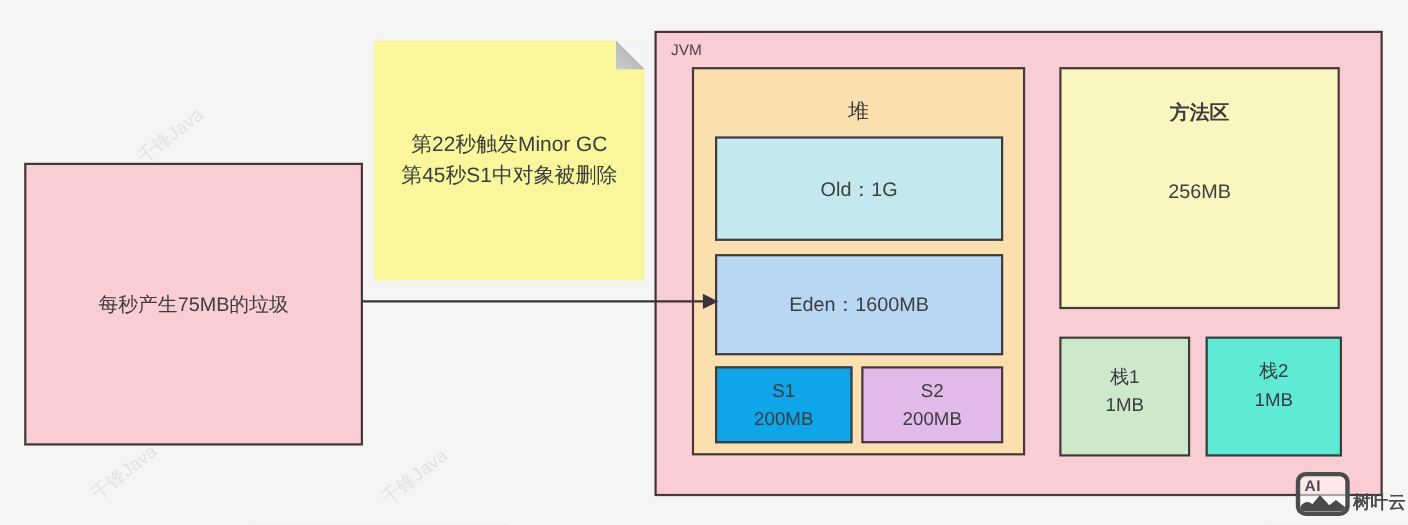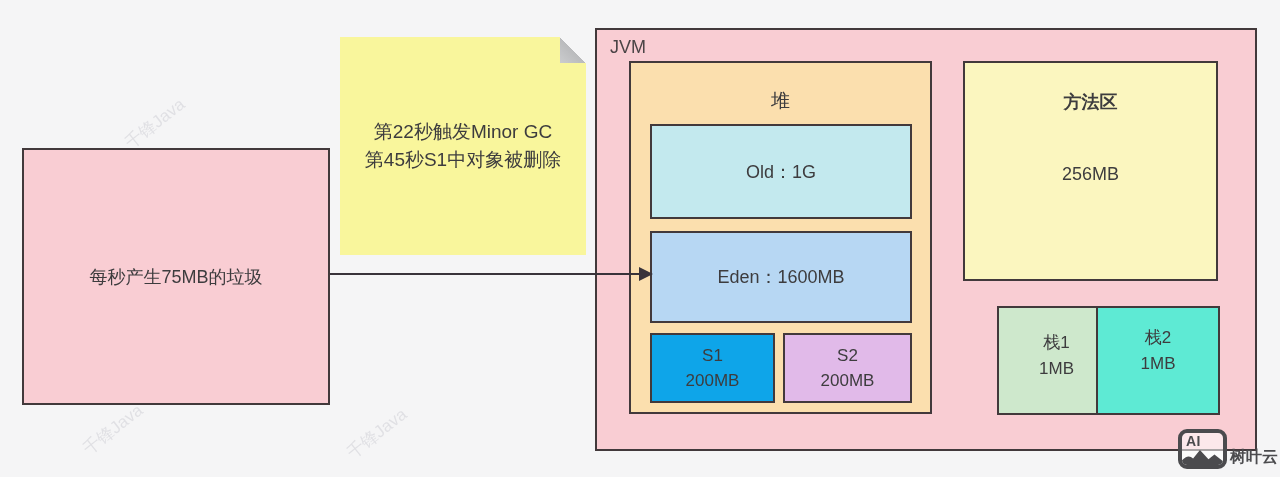--- a/index.html
+++ b/index.html
@@ -25,38 +25,38 @@
   }
   #note .fold {
     position:absolute; top:0; right:0; width:26px; height:26px;
     background:linear-gradient(225deg,#f5f5f6 0%,#f5f5f6 50%,#b9babc 50%,#cbccce 100%);
   }
   
   #flow-arrow { position:absolute; left:330px; top:262px; z-index:5; }
   
   #jvm-box { position:absolute; left:595px; top:28px; width:662px; height:423px;
     background:#f9cdd3; border:2px solid #42393b; }
-  #jvm-label { position:absolute; left:13px; top:7px; font-size:18px; color:#4b4446; }
+  #jvm-label { position:absolute; left:13px; top:7px; font-size:14px; color:#4b4446; }
   
   #heap-box { left:629px; top:61px; width:303px; height:353px; background:#fbdfae; }
   #heap-label { position:absolute; left:629px; top:88px; width:303px; text-align:center;
     font-size:19px; color:#3d3c3e; }
   #old-box  { left:650px; top:124px; width:262px; height:95px; background:#c3e9ee; }
   #eden-box { left:650px; top:231px; width:262px; height:92px; background:#b7d7f3; }
   #s1-box   { left:650px; top:333px; width:125px; height:70px; background:#0ea5e9;
     font-size:17px; line-height:25px; }
   #s2-box   { left:783px; top:333px; width:129px; height:70px; background:#e1bae9;
     font-size:17px; line-height:25px; }
   
   #method-area-box { left:963px; top:61px; width:255px; height:220px; background:#fbf6bf;
     display:block; }
   #method-area-label { position:absolute; left:0; top:27px; width:100%; text-align:center;font-weight:bold; }
   #method-area-value { position:absolute; left:0; top:101px; width:100%; text-align:center; }
   #stack1-box { left:963px; top:306px; width:119px; height:109px; background:#cee8cc;
-    font-size:17px; line-height:26px; padding-bottom:10px;margin-left:34px; }
+    font-size:17px; line-height:26px; padding-bottom:10px; }
   #stack2-box { left:1096px; top:306px; width:124px; height:109px; background:#5eead4;
     font-size:17px; line-height:26px; padding-bottom:20px; }
   
   .wm { position:absolute; font-size:17px; color:rgba(120,120,135,0.16);
     transform:rotate(-38deg); white-space:nowrap; pointer-events:none; }
   #wm1 { left:120px; top:112px; }
   #wm2 { left:78px;  top:418px; }
   #wm3 { left:342px; top:422px; }
   
   #ai-logo-icon { position:absolute; left:1178px; top:429px; width:49px; height:40px;

